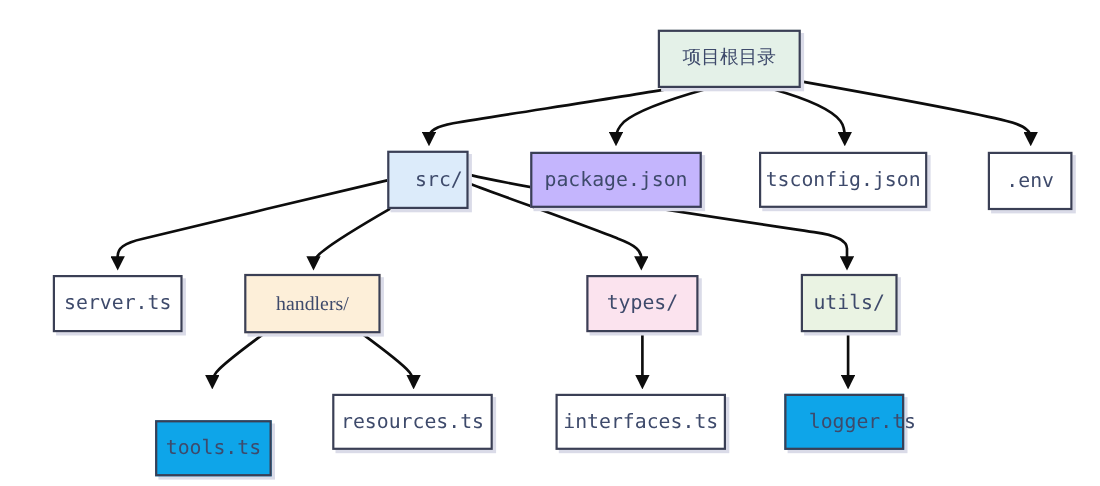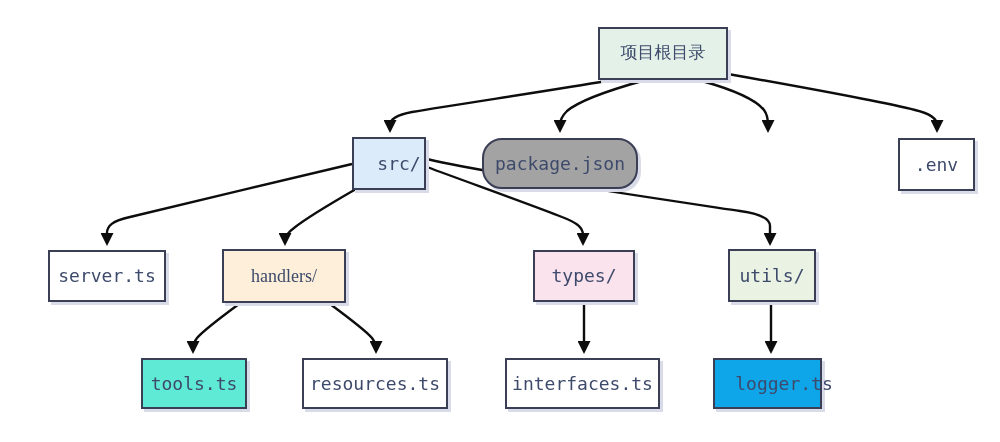--- a/index.html
+++ b/index.html
@@ -64,34 +64,35 @@
     <path class="edge" marker-end="url(#arrow)" d="M239,304 C220,318 203,331 197,338 C194,342 193,345 193,348 L193,351" style="stroke: rgb(13, 13, 13);"></path>
     <path class="edge" marker-end="url(#arrow)" d="M330,304 C349,318 366,331 372,338 C375,342 376,345 376,348 L376,351" style="stroke: rgb(13, 13, 13);"></path>
     <path class="edge" marker-end="url(#arrow)" d="M584,303 L584,351" style="stroke: rgb(13, 13, 13);"></path>
     <path class="edge" marker-end="url(#arrow)" d="M771,303 L771,351" style="stroke: rgb(13, 13, 13);"></path>
   </svg>
 
   <div class="node n-root" style="font-size: 17px; background: rgb(228, 241, 232);">项目根目录</div>
 
   <div class="node n-src" style="background: rgb(220, 235, 250);">src/</div>
 
-  <div class="node n-package" style="background: #a3a3a3; border-radius: 20px;">package.json</div>
+  <div class="node n-package" style="background: #c4b5fd;">package.json</div>
 
+  <div class="node n-tsconfig" style="background: rgb(255, 255, 255);">tsconfig.json</div>
 
   <div class="node n-env" style="background: rgb(255, 255, 255);">.env</div>
 
   <div class="node n-server" style="background: rgb(255, 255, 255);">server.ts</div>
 
   <div class="node n-handlers" style="background: rgb(253, 239, 217);">handlers/</div>
 
   <div class="node n-types" style="background: rgb(251, 227, 238);">types/</div>
 
   <div class="node n-utils" style="background: rgb(234, 243, 227);">utils/</div>
 
-  <div class="node n-tools" style="background: #5eead4;">tools.ts</div>
+  <div class="node n-tools" style="background: #0ea5e9; margin-top: 24px;">tools.ts</div>
 
   <div class="node n-resources" style="background: rgb(255, 255, 255);">resources.ts</div>
 
   <div class="node n-interfaces" style="background: rgb(255, 255, 255);">interfaces.ts</div>
 
   <div class="node n-logger" style="background: #0ea5e9; padding-left: 33px;">logger.ts</div>
 
 </div>
 
 </body></html>

